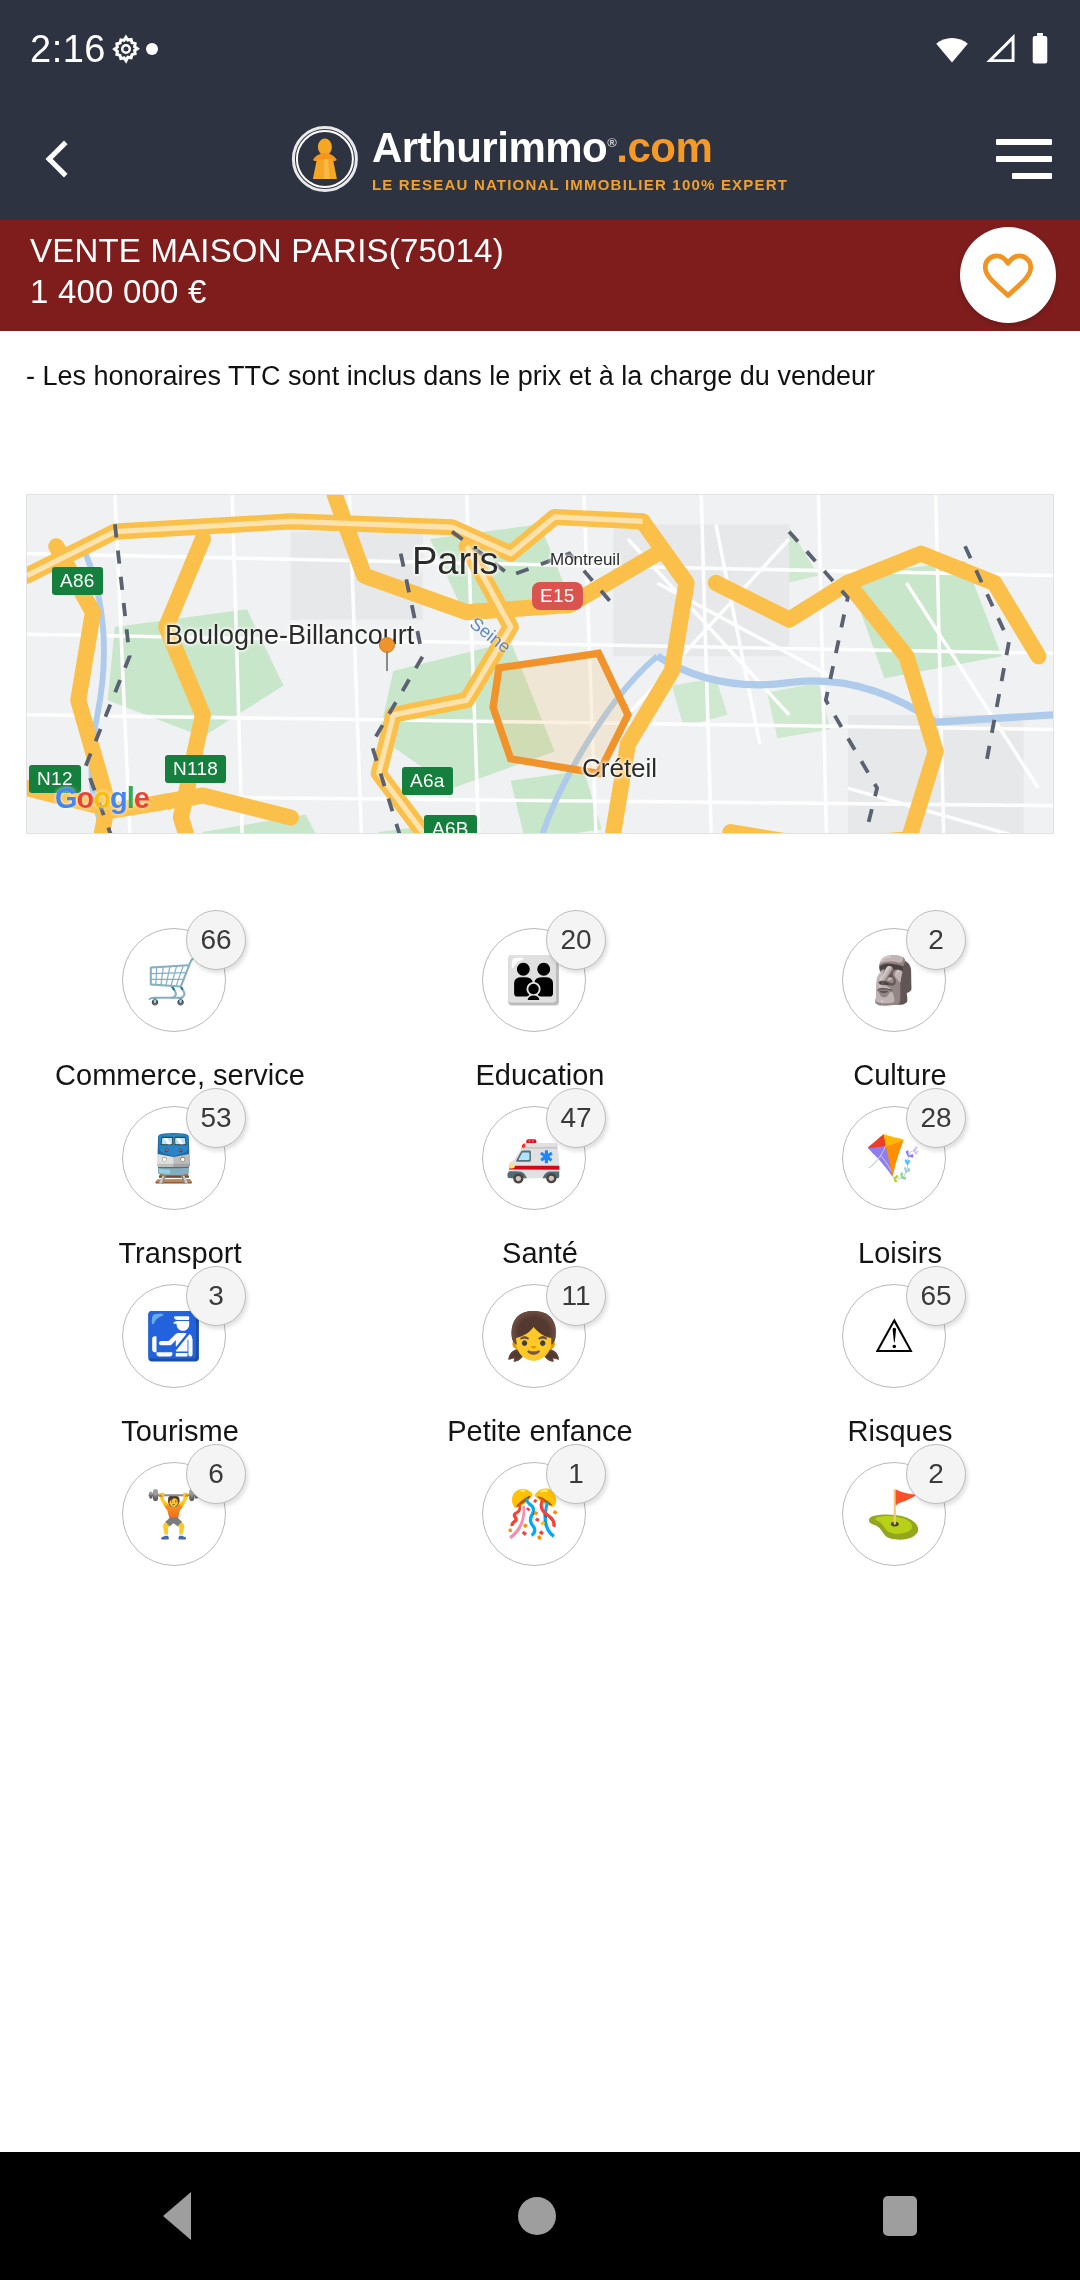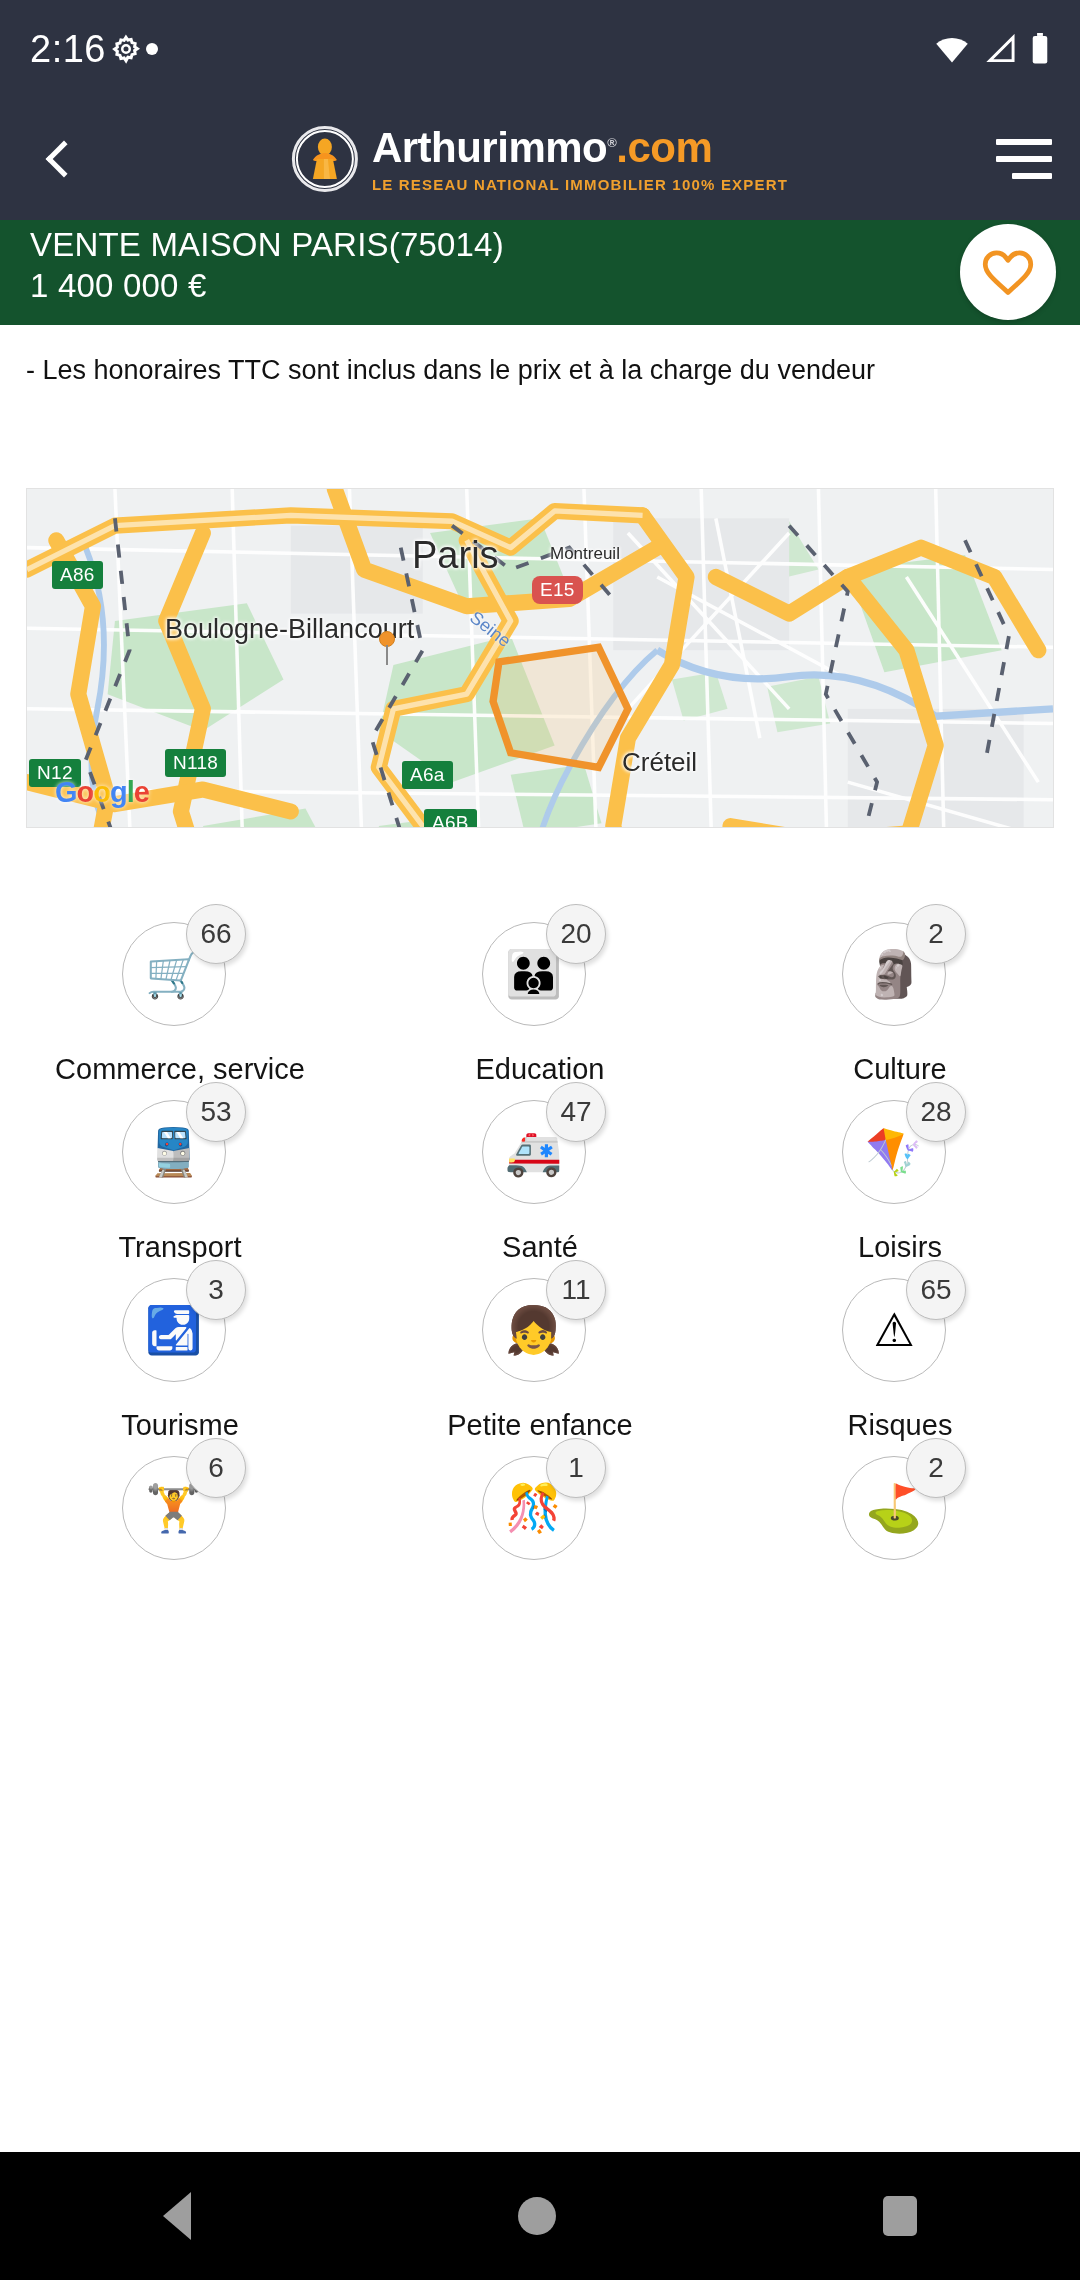--- a/index.html
+++ b/index.html
@@ -71,22 +71,22 @@
     display:flex; flex-direction:column; justify-content:center;
     align-items:flex-end; gap:11px;
   }
   .menu-btn span { display:block; height:6px; background:#fff; border-radius:1px; }
   .menu-btn span:nth-child(1){ width:56px; }
   .menu-btn span:nth-child(2){ width:56px; }
   .menu-btn span:nth-child(3){ width:40px; }
 
   
   .banner {
-    background:#14532d; min-height:90px;
-    padding:4px 30px 18px 30px;
+    background:#7f1d1d; min-height:90px;
+    padding:10px 30px 18px 30px;
     position:relative; display:flex; align-items:flex-start;
   }
   .banner-text { color:#fff; }
   .banner-title {
     font-size:33px; line-height:1.25; letter-spacing:0.2px;
   }
   .banner-price {
     font-size:33px; line-height:1.25; letter-spacing:0.2px;
   }
   .fav-btn {
@@ -113,21 +113,21 @@
   .map-bg { position:absolute; inset:0; }
   .map-label {
     position:absolute; color:#2b2b2b;
     font-family:"Liberation Sans", sans-serif;
     text-shadow:0 0 4px #fff, 0 0 4px #fff, 0 0 3px #fff;
     white-space:nowrap;
   }
   .lbl-paris { font-size:38px; left:385px; top:45px; }
   .lbl-bb { font-size:27px; left:138px; top:125px; }
   .lbl-montreuil { font-size:17px; left:523px; top:55px; }
-  .lbl-creteil { font-size:26px; left:555px; top:258px;margin-left:40px; }
+  .lbl-creteil { font-size:26px; left:555px; top:258px; }
   .lbl-seine {
     font-size:18px; color:#5b86c7; left:440px; top:130px;
     transform:rotate(38deg); text-shadow:0 0 3px #fff;
   }
   .road-badge {
     position:absolute; background:#15803d; color:#fff;
     font-size:19px; padding:3px 8px; border-radius:3px;
     font-weight:normal; letter-spacing:0.3px;
   }
   .rb-a86 { left:25px; top:72px; }

